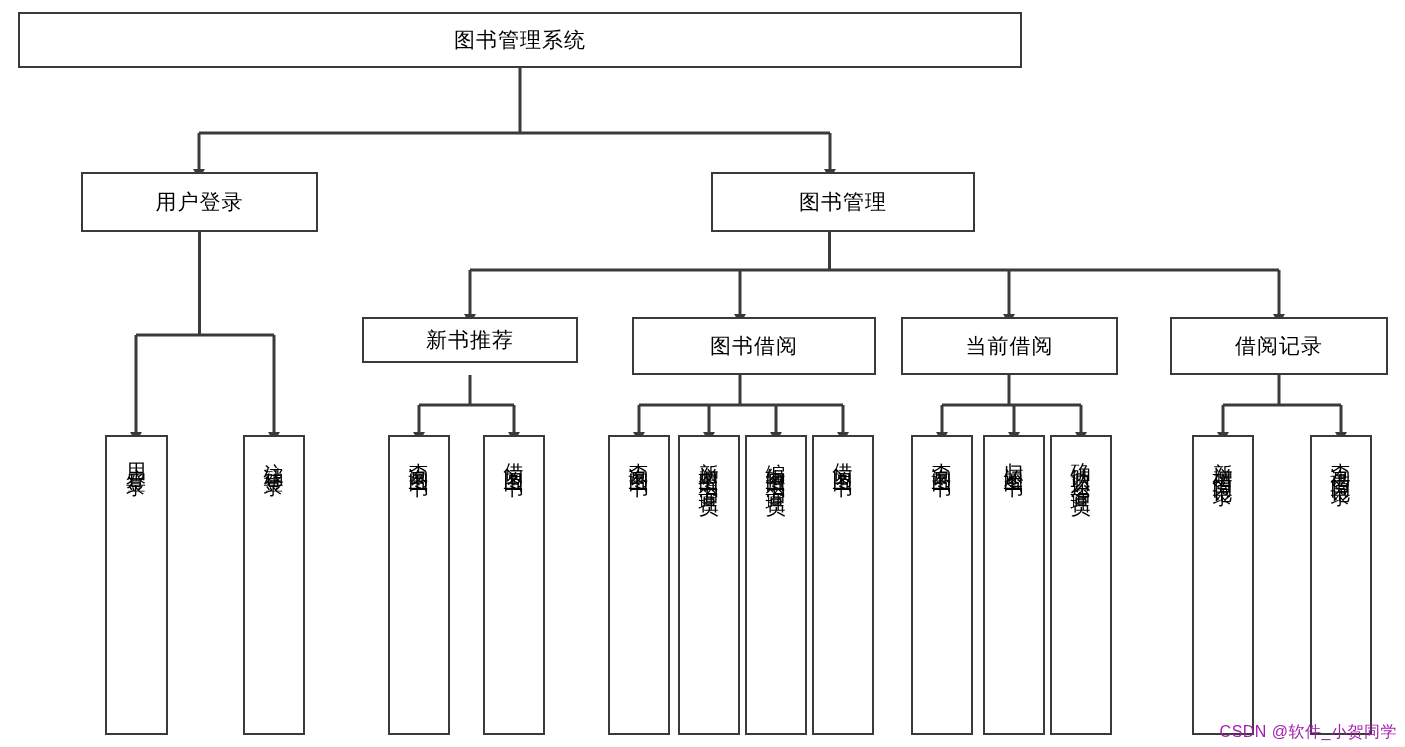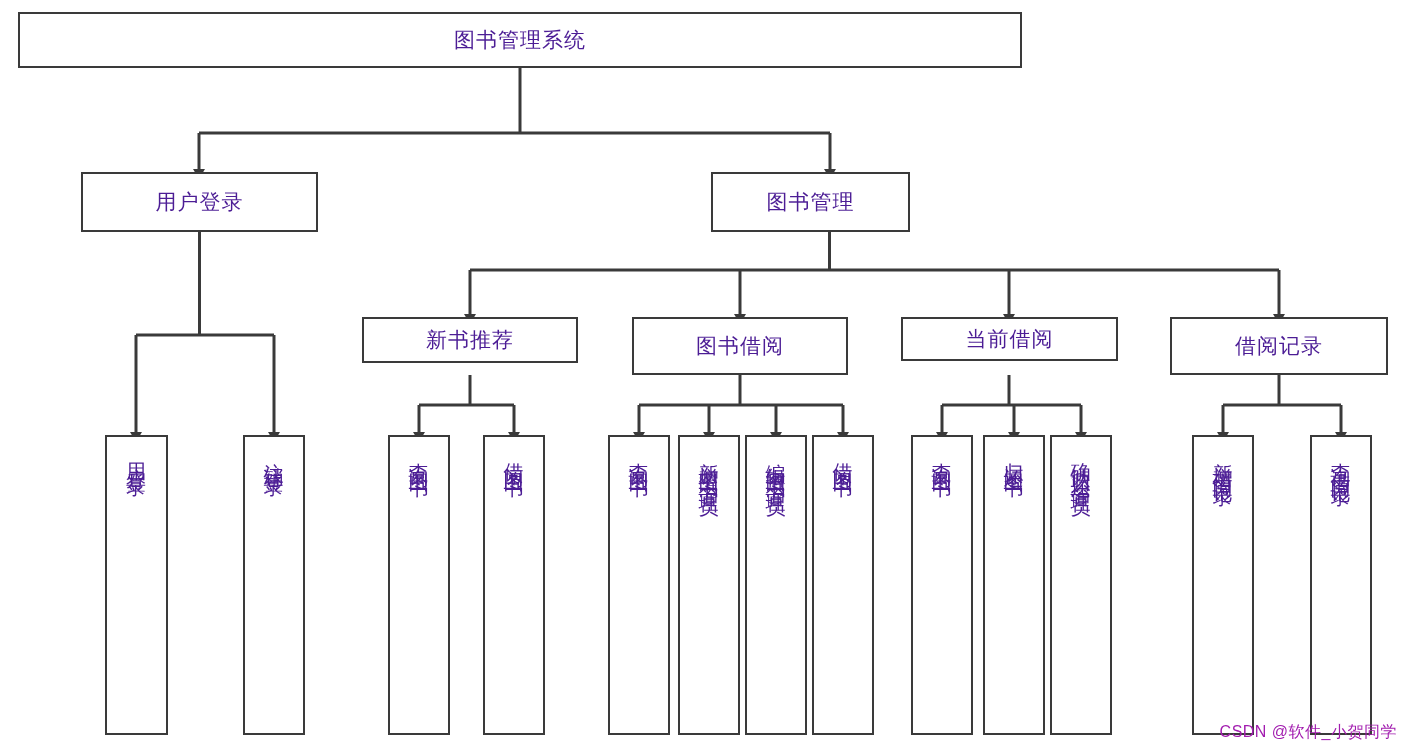--- a/index.html
+++ b/index.html
@@ -27,21 +27,21 @@
     height: 747px;
   }
   .node-box {
     position: absolute;
     box-sizing: border-box;
     background: #ffffff;
     border: 2px solid #3a3a3a;
     display: flex;
     align-items: center;
     justify-content: center;
-    color: #4c1d95;
+    color: #000000;
   }
   .node-label-h {
     font-size: 21px;
     line-height: 1.1;
     letter-spacing: 1px;
     white-space: nowrap;
   }
   .node-box.vertical {
     align-items: flex-start;
     justify-content: center;
@@ -115,31 +115,31 @@
       </g>
   </svg>
 
   <div class="node-box" id="node-root" style="left: 18px; top: 12px; width: 1004px; height: 56px;">
     <span class="node-label-h">图书管理系统</span>
   </div>
 
   <div class="node-box" id="node-l2-0" style="left: 81px; top: 172px; width: 237px; height: 60px;">
     <span class="node-label-h">用户登录</span>
   </div>
-  <div class="node-box" id="node-l2-1" style="left: 711px; top: 172px; width: 199px; height: 60px;">
+  <div class="node-box" id="node-l2-1" style="left: 711px; top: 172px; width: 264px; height: 60px;">
     <span class="node-label-h">图书管理</span>
   </div>
 
   <div class="node-box" id="node-l3-0" style="left: 362px; top: 317px; width: 216px; height: 46px;">
     <span class="node-label-h">新书推荐</span>
   </div>
-  <div class="node-box" id="node-l3-1" style="left: 632px; top: 317px; width: 216px; height: 58px;">
+  <div class="node-box" id="node-l3-1" style="left: 632px; top: 317px; width: 244px; height: 58px;">
     <span class="node-label-h">图书借阅</span>
   </div>
-  <div class="node-box" id="node-l3-2" style="left: 901px; top: 317px; width: 217px; height: 44px;">
+  <div class="node-box" id="node-l3-2" style="left: 901px; top: 317px; width: 217px; height: 58px;">
     <span class="node-label-h">当前借阅</span>
   </div>
   <div class="node-box" id="node-l3-3" style="left: 1170px; top: 317px; width: 218px; height: 58px; text-align: center;">
     <span class="node-label-h">借阅记录</span>
   </div>
 
   <div class="node-box vertical" id="node-leaf-0" style="left: 105px; top: 435px; width: 63px; height: 300px;">
     <span class="node-label-v">用户登录</span>
   </div>
   <div class="node-box vertical" id="node-leaf-1" style="left: 243px; top: 435px; width: 62px; height: 300px;">

